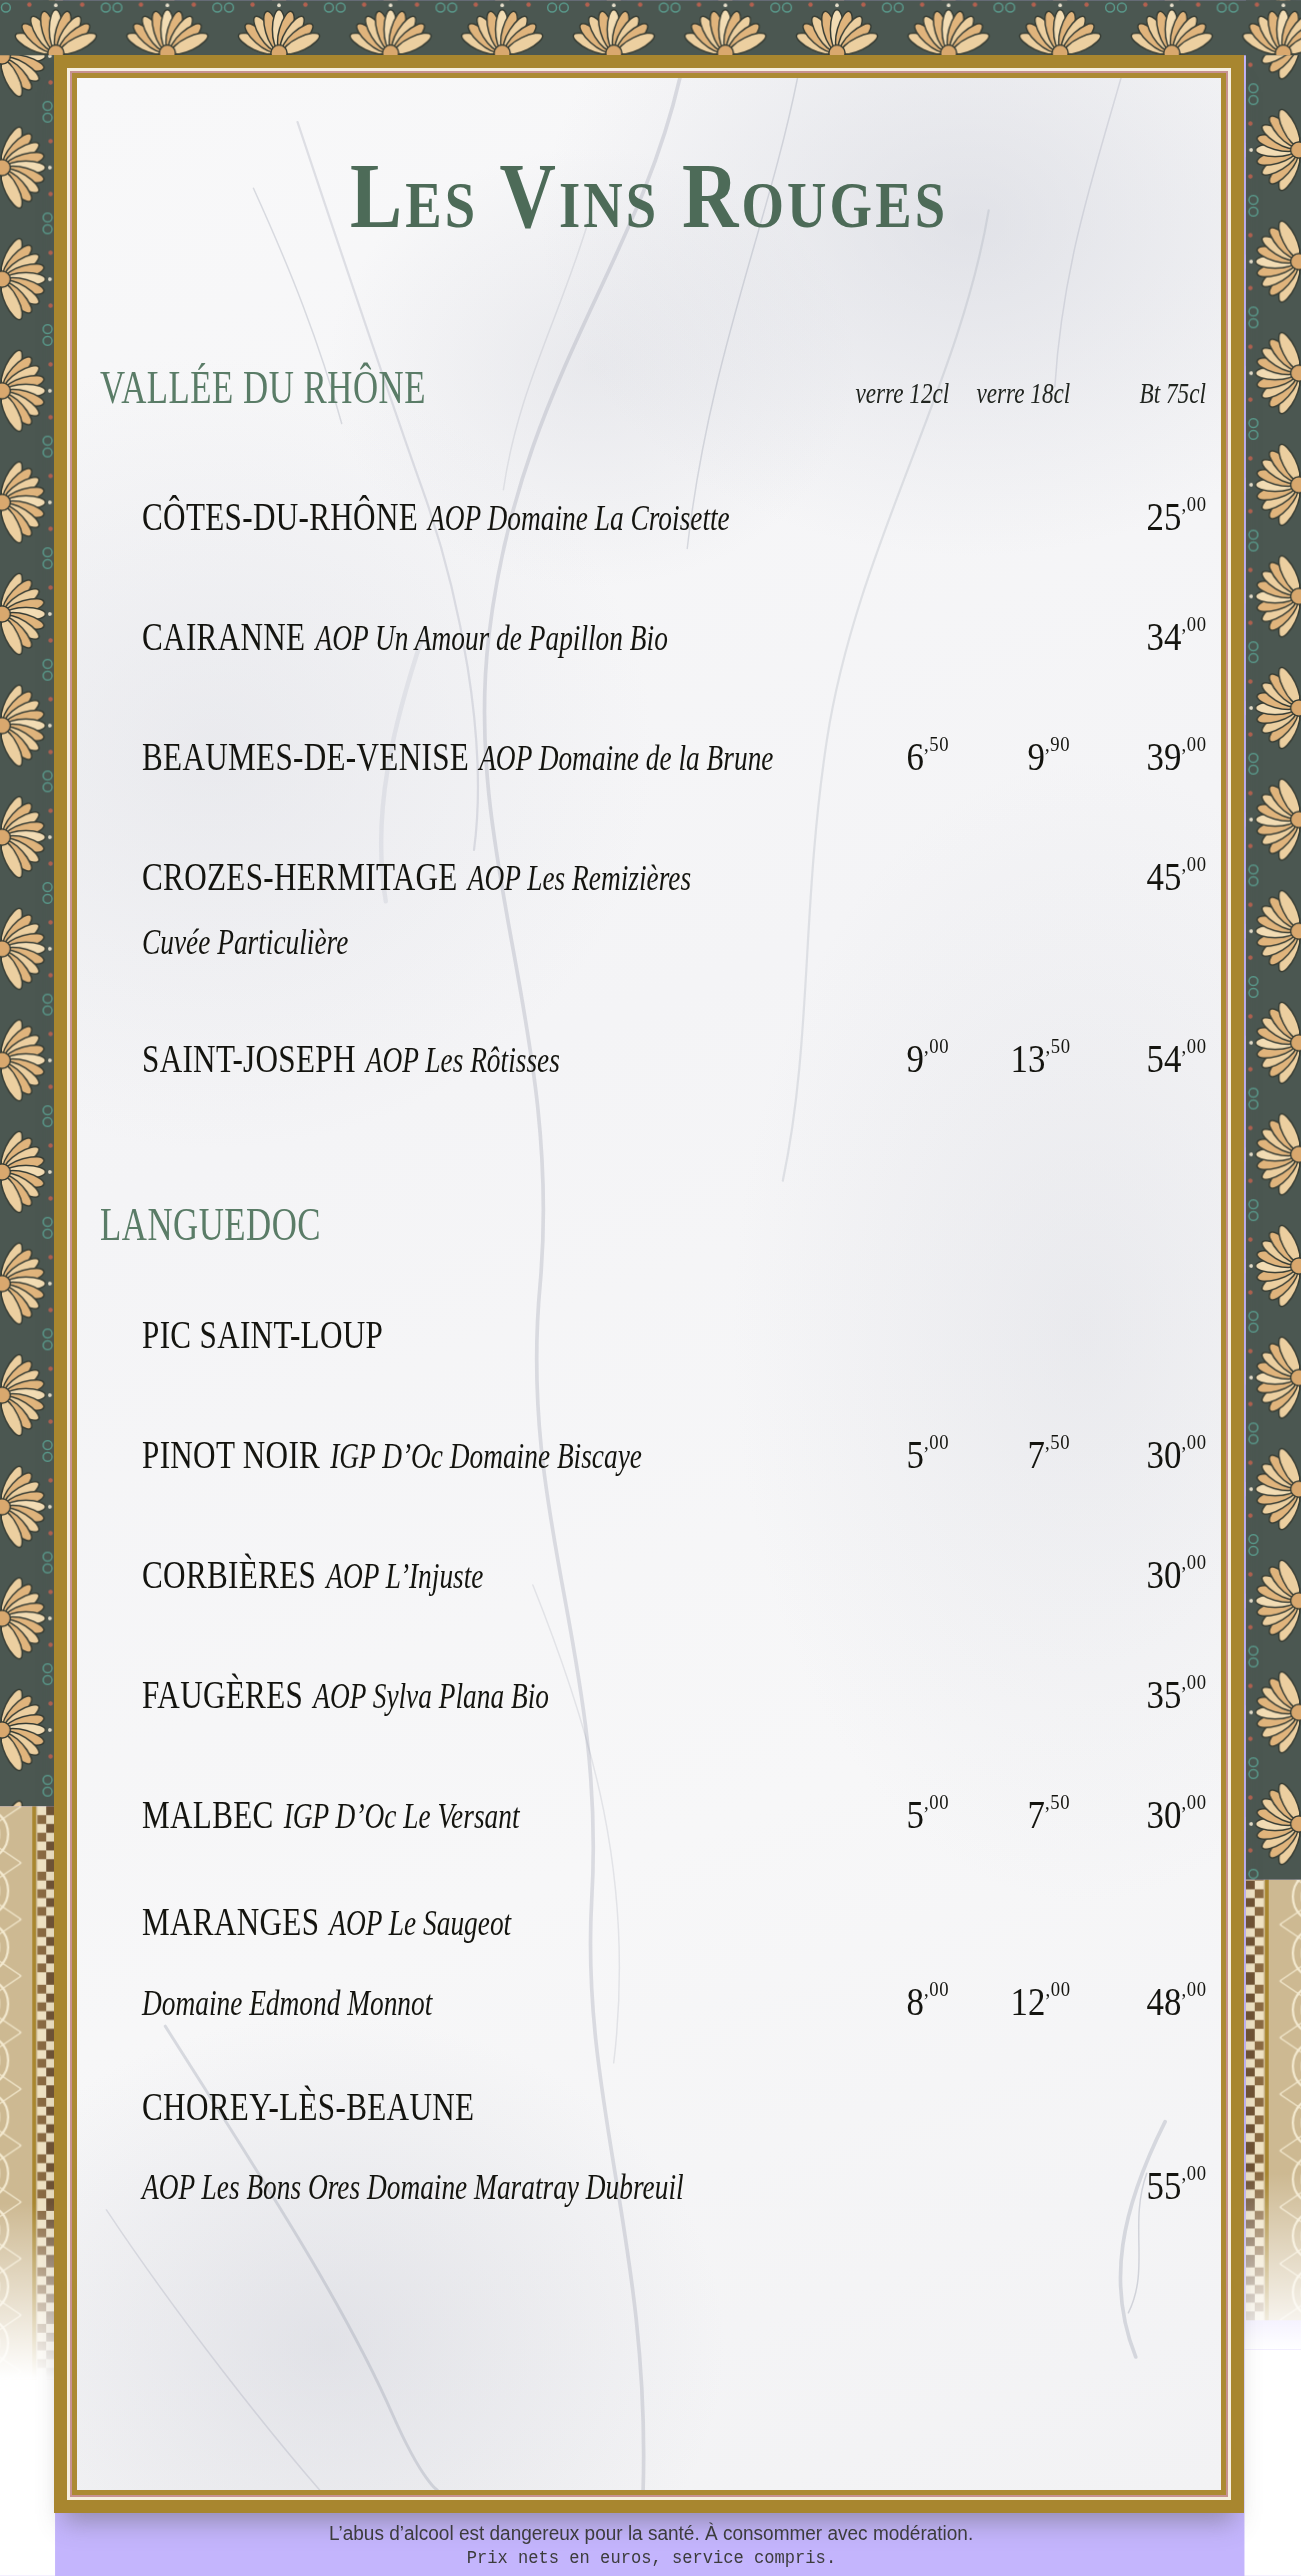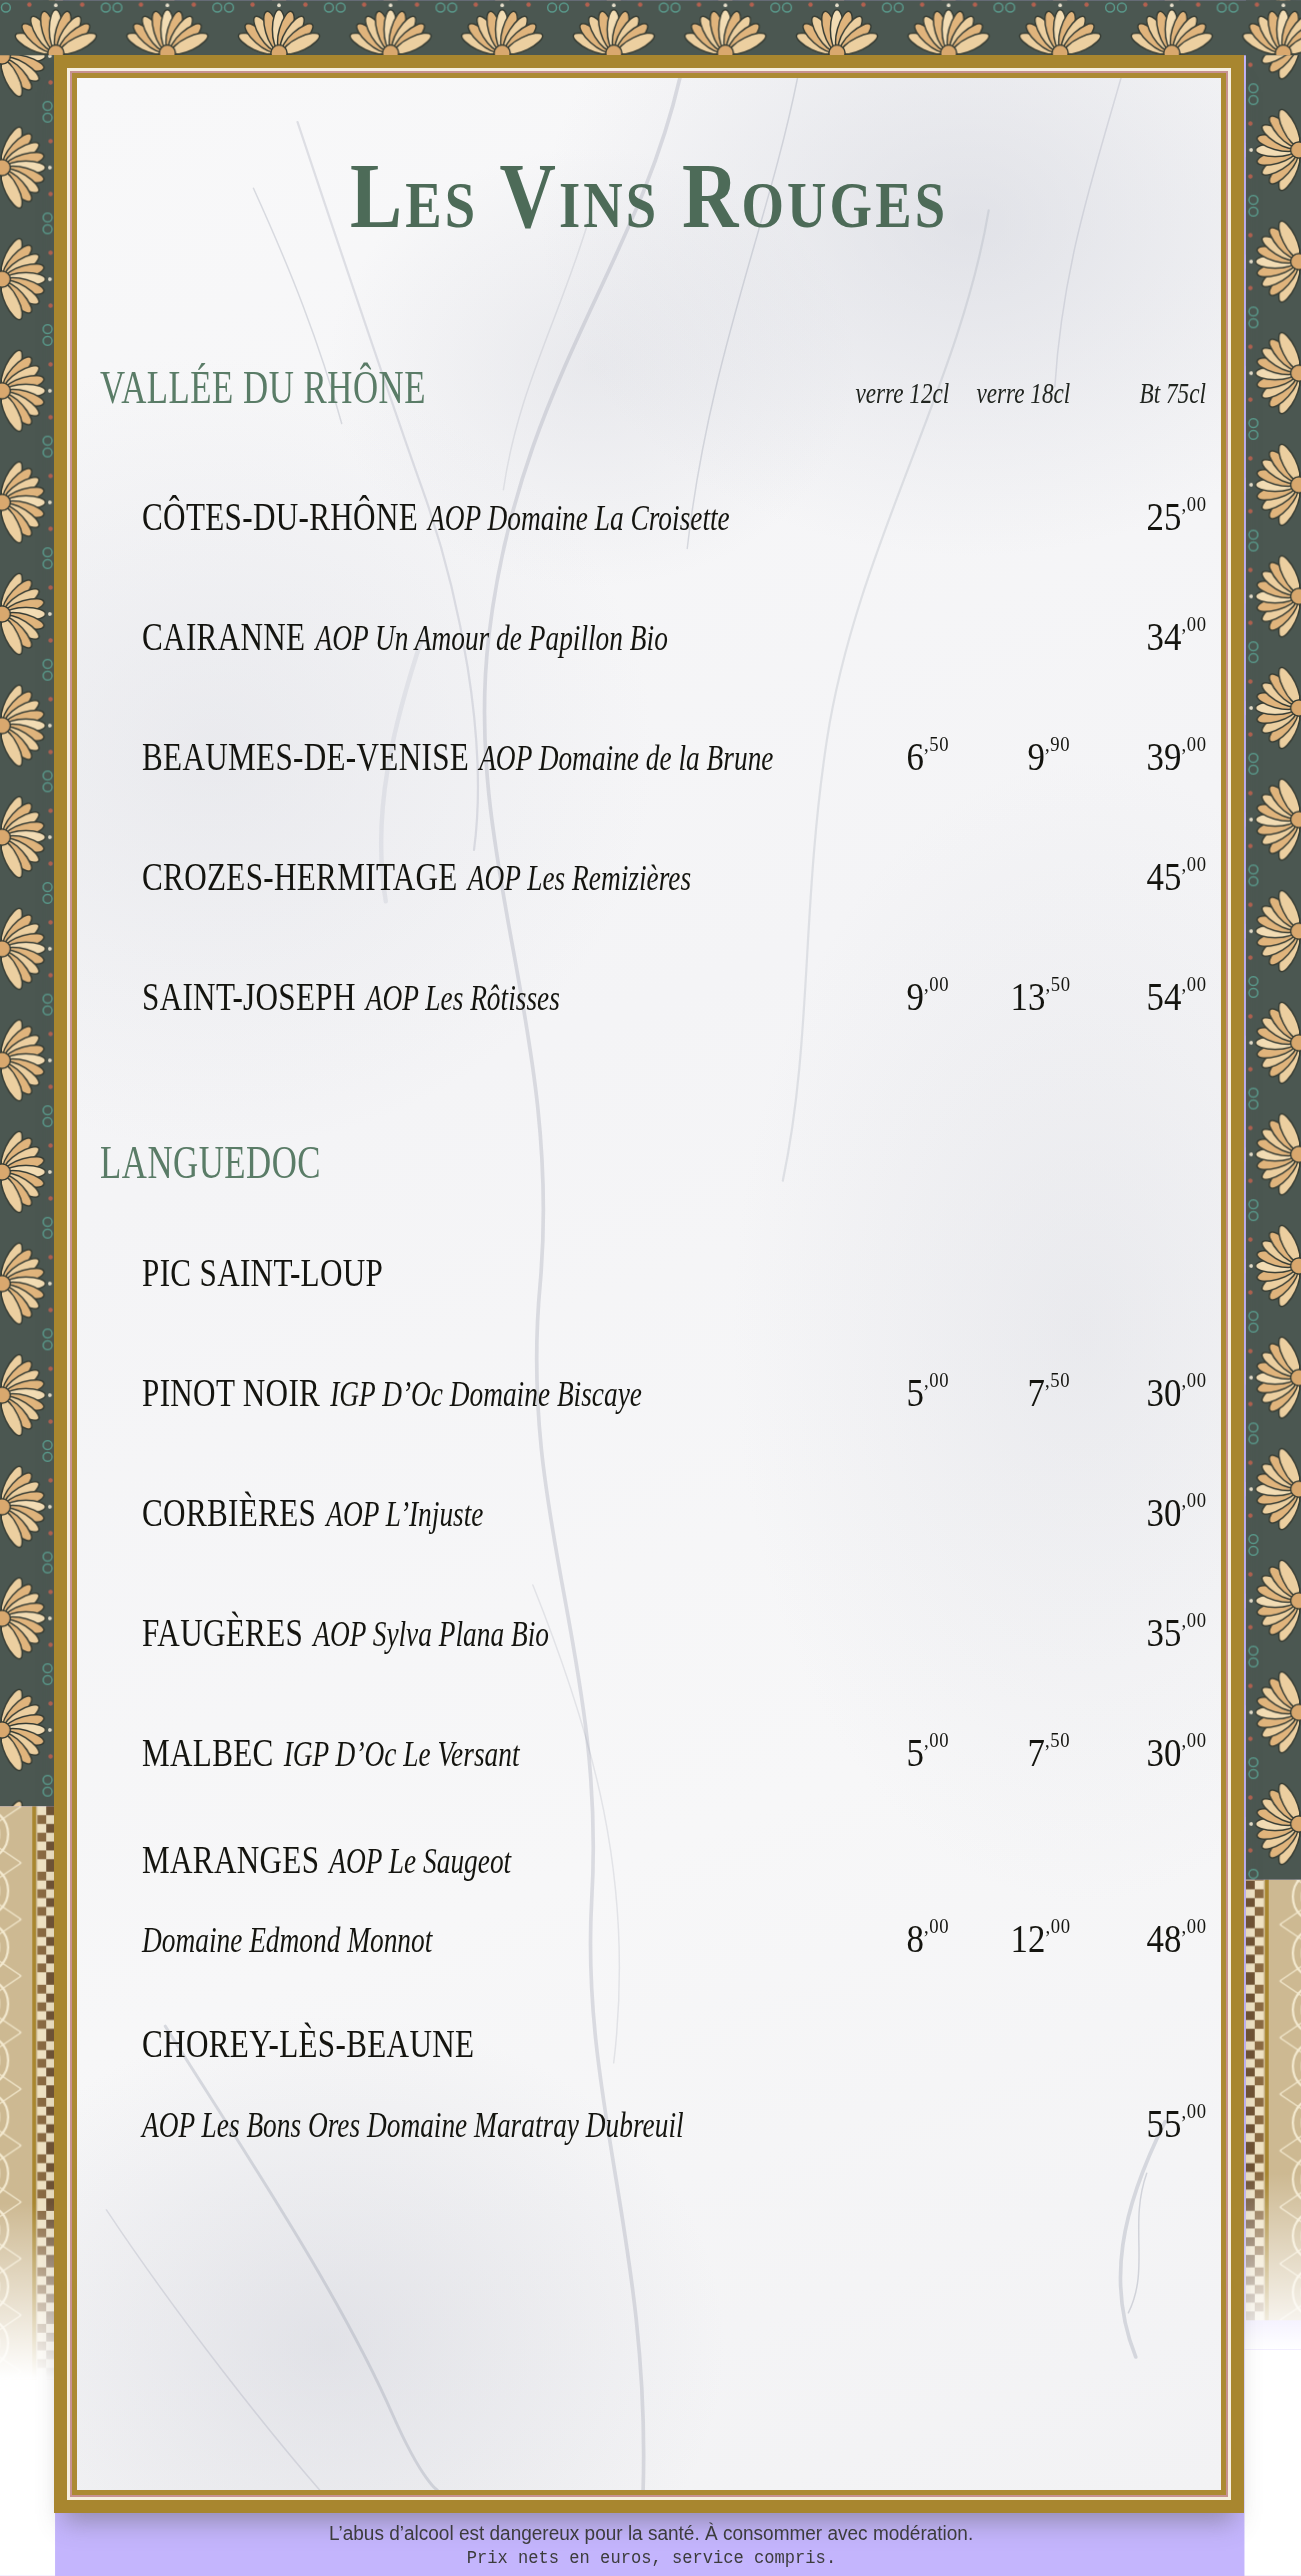--- a/index.html
+++ b/index.html
@@ -192,20 +192,23 @@
                         <div class="pc c3"><span class="pw"><span class="pi">39</span><span class="ps">,00</span></span></div>
                       </div>
                     </div>
                     <div class="row">
                       <div class="line">
                         <div class="nm"><span class="w-name">CROZES-HERMITAGE</span><span class="w-desc">AOP Les Remizières</span></div>
                         <div class="pc c1"></div>
                         <div class="pc c2"></div>
                         <div class="pc c3"><span class="pw"><span class="pi">45</span><span class="ps">,00</span></span></div>
                       </div>
+                      <div class="line line2">
+                        <div class="nm"><span class="w-line2">Cuvée Particulière</span></div>
+                      </div>
                     </div>
                     <div class="row">
                       <div class="line">
                         <div class="nm"><span class="w-name">SAINT-JOSEPH</span><span class="w-desc">AOP Les Rôtisses</span></div>
                         <div class="pc c1"><span class="pw"><span class="pi">9</span><span class="ps">,00</span></span></div>
                         <div class="pc c2"><span class="pw"><span class="pi">13</span><span class="ps">,50</span></span></div>
                         <div class="pc c3"><span class="pw"><span class="pi">54</span><span class="ps">,00</span></span></div>
                       </div>
                     </div>
                   </section>

